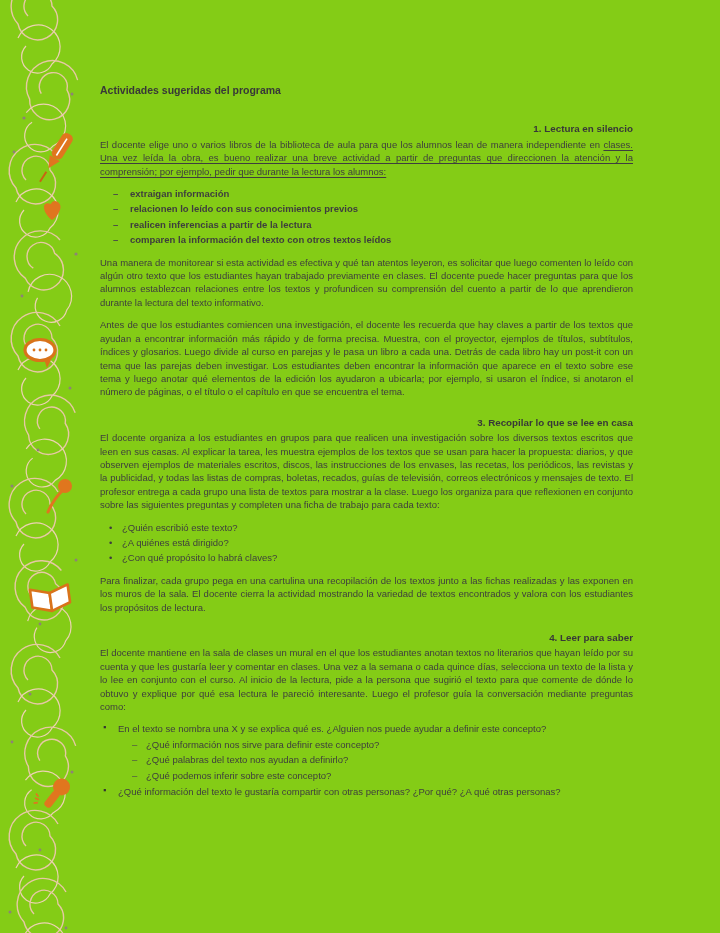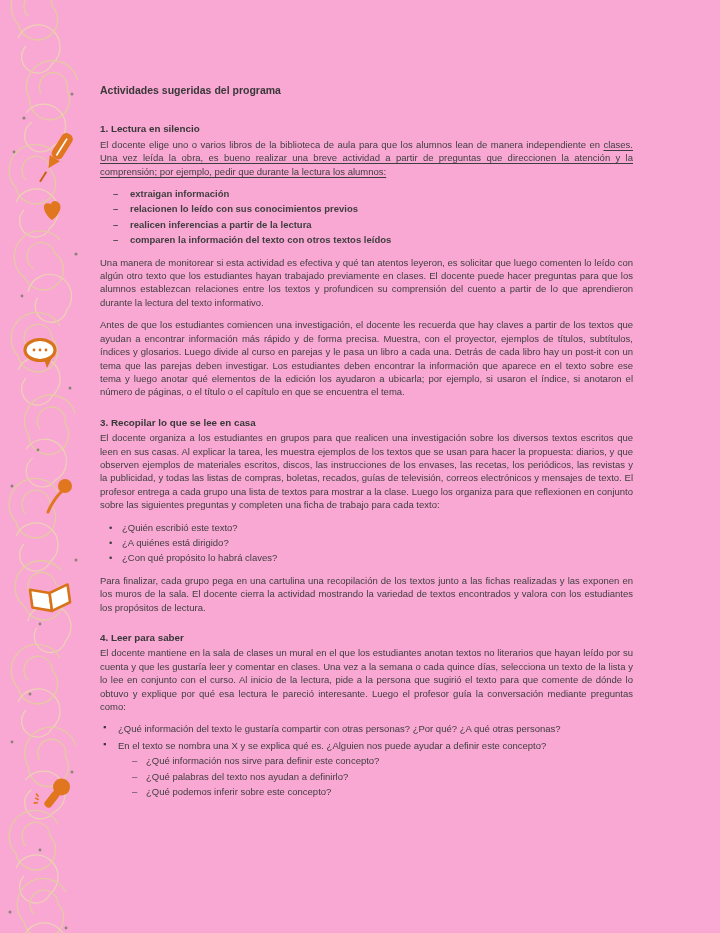--- a/index.html
+++ b/index.html
@@ -3,21 +3,21 @@
 <meta charset="utf-8">
 <style>
   html,body{margin:0;padding:0;}
   body{
     width:720px;height:933px;
     background:#ffffff;
     font-family:"Liberation Sans","DejaVu Sans",sans-serif;
     position:relative;
     overflow:hidden;
   }
-  .page{position:absolute;inset:0;background:#f9a8d4;}
+  .page{position:absolute;inset:0;background:#84cc16;}
 
   
   .border-strip{
     position:absolute;left:0;top:0;width:92px;height:933px;
     overflow:hidden;
   }
   .border-strip svg{display:block;}
 
   
   .content{
@@ -25,21 +25,21 @@
     color:#3e3e3e;
     font-size:9.5px;line-height:13.4px;
     text-align:justify;
   }
   .page-title{
     font-size:10.5px;font-weight:bold;color:#383838;
     margin:0 0 25px 0;text-align:left;
   }
   .activity h2{
     font-size:9.8px;font-weight:bold;color:#383838;
-    margin:17px 0 2px 0;text-align:left;
+    margin:17px 0 2px 0;text-align:right;
   }
   .activity p{margin:0 0 9px 0;}
   .underlined{text-decoration:underline;text-underline-offset:2px;}
 
   ul{list-style:none;margin:0 0 9px 0;padding:0;}
   ul li{position:relative;margin:0 0 2px 0;}
 
   ul.dash-list li{padding-left:30px;font-weight:bold;}
   ul.dash-list li::before{
     content:"\2013";position:absolute;left:13px;top:0;color:#4a4a4a;
@@ -171,26 +171,26 @@
         <li>¿A quiénes está dirigido?</li>
         <li>¿Con qué propósito lo habrá claves?</li>
       </ul>
       <p>Para finalizar, cada grupo pega en una cartulina una recopilación de los textos junto a las fichas realizadas y las exponen en los muros de la sala. El docente cierra la actividad mostrando la variedad de textos encontrados y valora con los estudiantes los propósitos de lectura.</p>
     </section>
 
     <section class="activity">
       <h2>4. Leer para saber</h2>
       <p>El docente mantiene en la sala de clases un mural en el que los estudiantes anotan textos no literarios que hayan leído por su cuenta y que les gustaría leer y comentar en clases. Una vez a la semana o cada quince días, selecciona un texto de la lista y lo lee en conjunto con el curso. Al inicio de la lectura, pide a la persona que sugirió el texto para que comente de dónde lo obtuvo y explique por qué esa lectura le pareció interesante. Luego el profesor guía la conversación mediante preguntas como:</p>
       <ul class="square-list">
-        <li>¿Qué información del texto le gustaría compartir con otras personas? ¿Por qué? ¿A qué otras personas?</li>
         <li>
           <span>En el texto se nombra una X y se explica qué es. ¿Alguien nos puede ayudar a definir este concepto?</span>
           <ul class="sub-list">
             <li>¿Qué información nos sirve para definir este concepto?</li>
             <li>¿Qué palabras del texto nos ayudan a definirlo?</li>
             <li>¿Qué podemos inferir sobre este concepto?</li>
           </ul>
         </li>
+        <li>¿Qué información del texto le gustaría compartir con otras personas? ¿Por qué? ¿A qué otras personas?</li>
       </ul>
     </section>
 
   </main>
 </div>
 
 </body></html>

